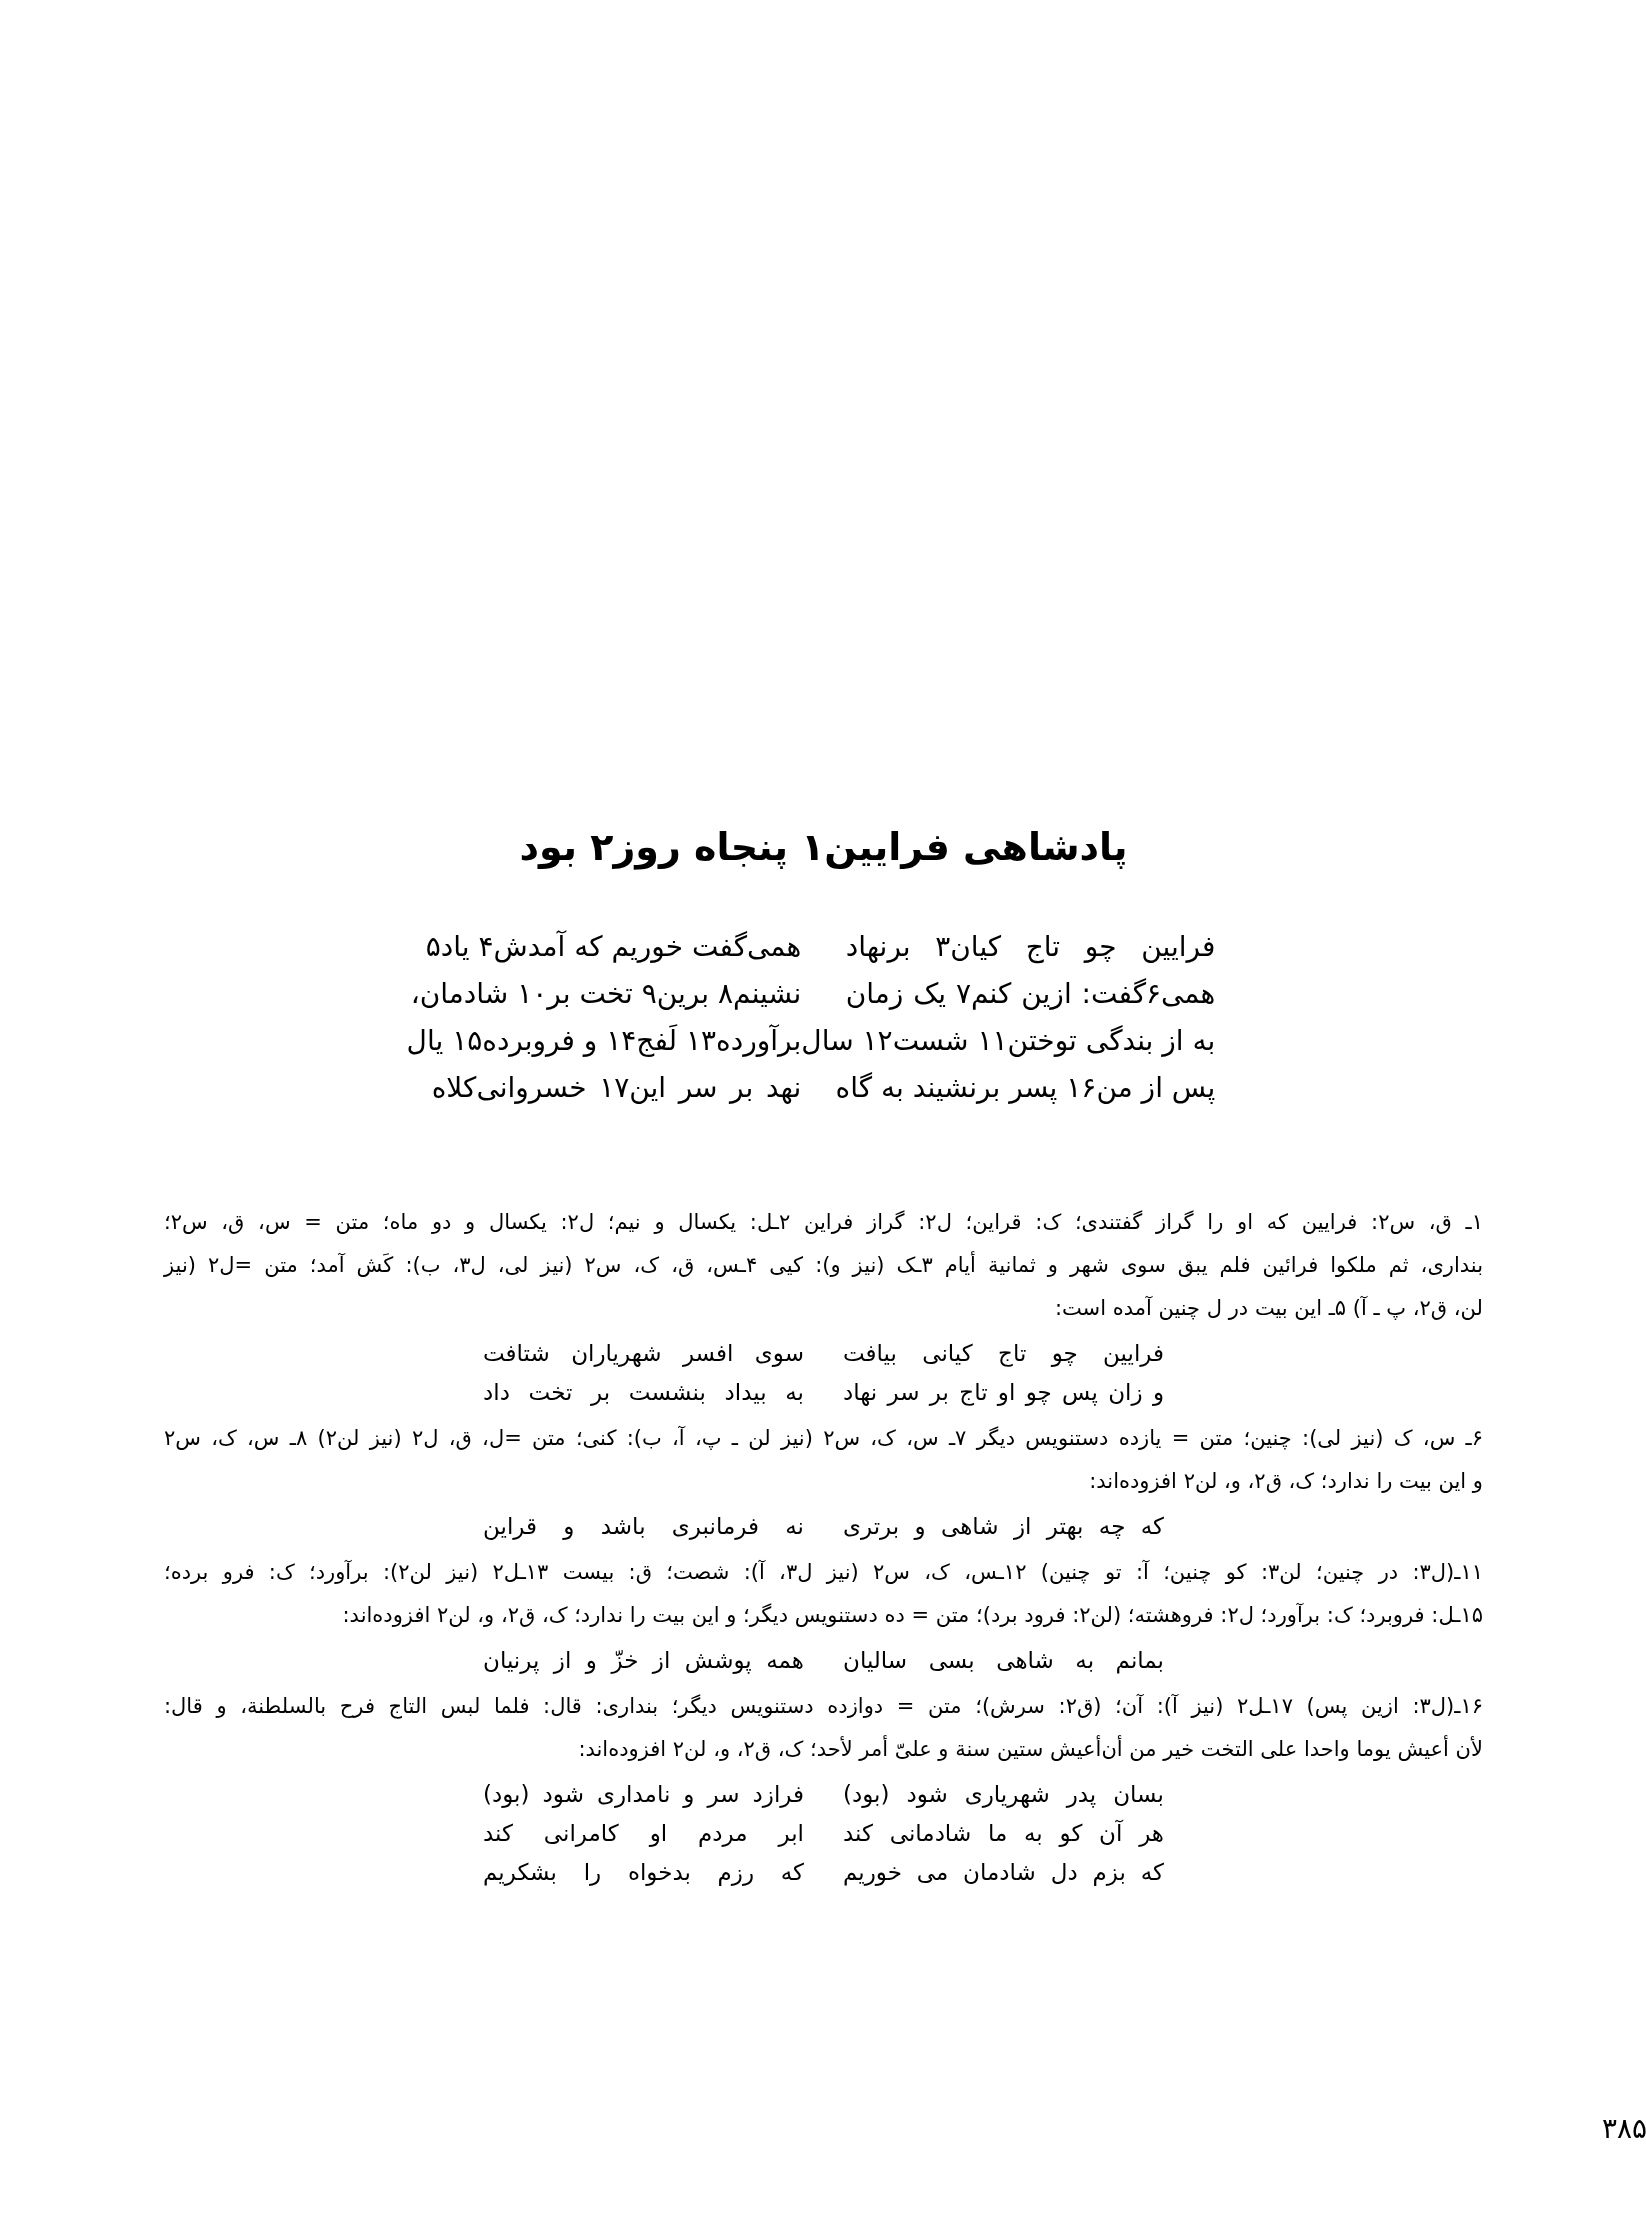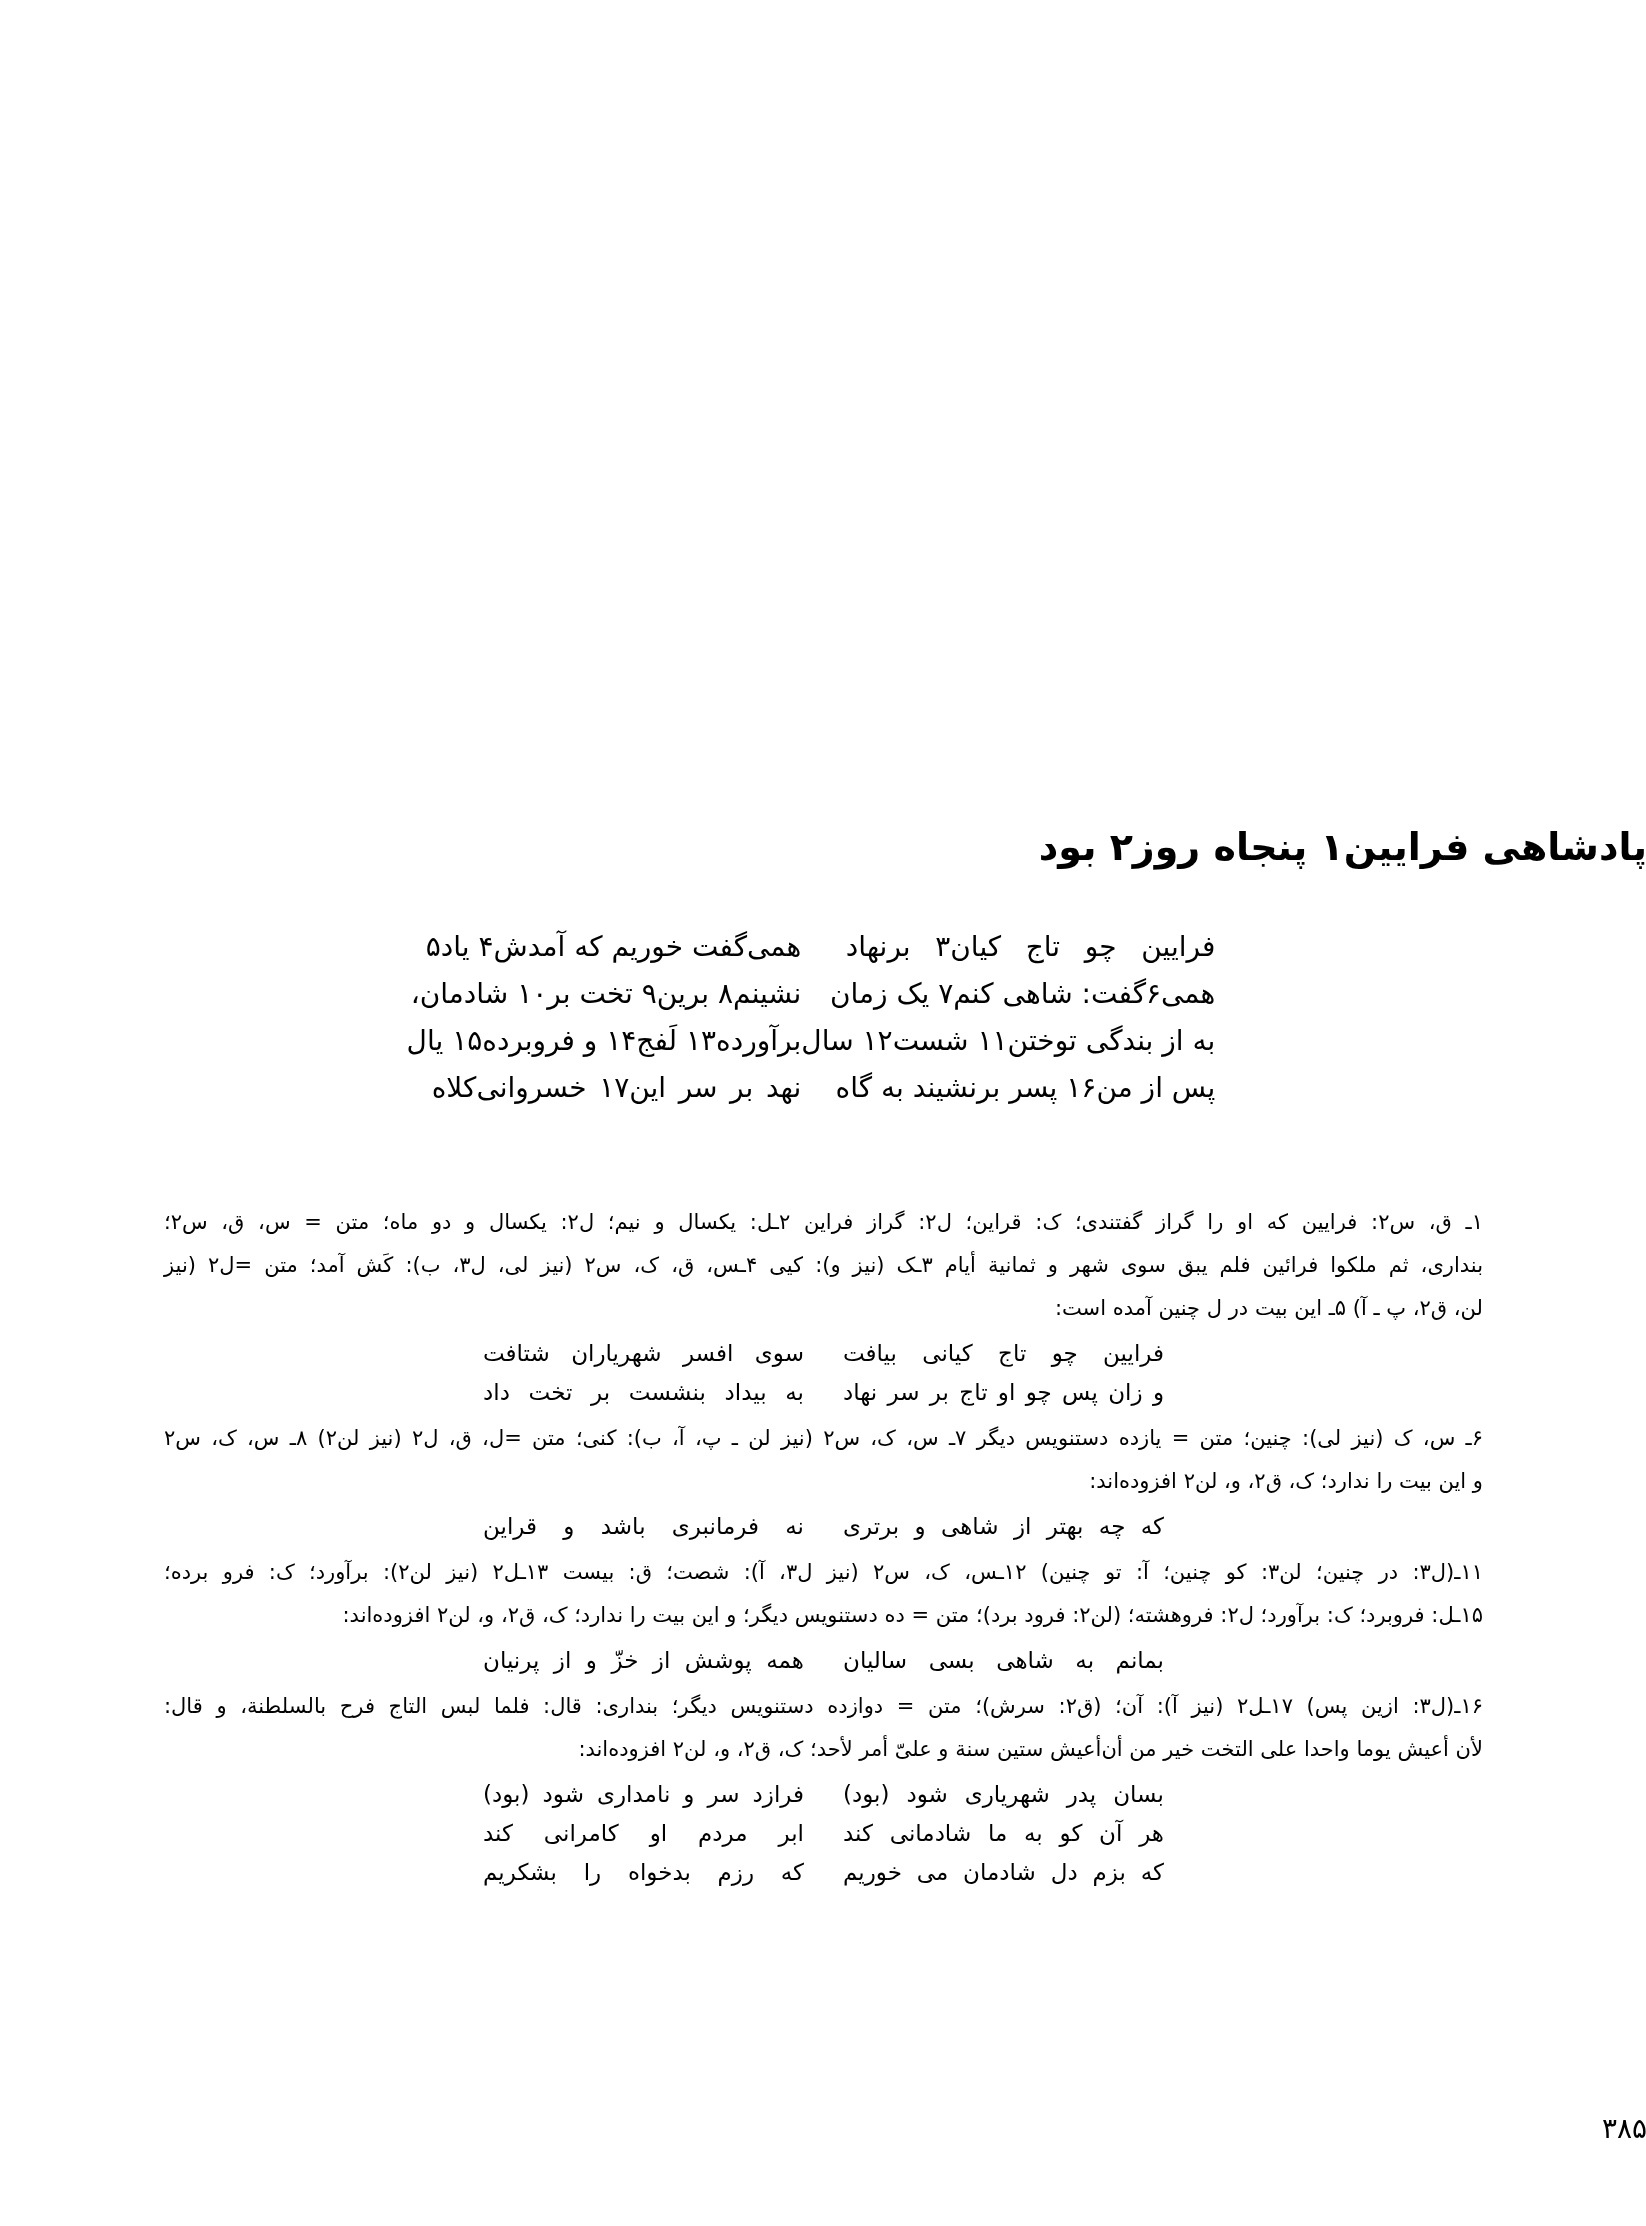--- a/index.html
+++ b/index.html
@@ -22,21 +22,21 @@
     inset: 0;
     background: #fff;
   }
 
   
   .title {
     position: absolute;
     top: 799px;
     left: 0;
     right: 0;
-    text-align: right;
+    text-align: center;
     font-size: 38px;
     font-weight: bold;
     letter-spacing: 0;
     line-height: 1.25;
     direction: rtl;
   }
 
   
   .verses {
     position: absolute;
@@ -133,21 +133,21 @@
   <h1 class="title">پادشاهی فرایین۱ پنجاه روز۲ بود</h1>
 
   <div class="verses">
 
     <div class="verse-row">
       <div class="hemistich right">فرایین چو تاج کیان۳ برنهاد</div>
       <div class="hemistich left">همی‌گفت خوریم که آمدش۴ یاد۵</div>
     </div>
 
     <div class="verse-row">
-      <div class="hemistich right">همی۶گفت: شاهی کنم۷ یک زمان</div>
+      <div class="hemistich right">همی۶گفت: ازین کنم۷ یک زمان</div>
       <div class="hemistich left">نشینم۸ برین۹ تخت بر۱۰ شادمان،</div>
     </div>
 
     <div class="verse-row">
       <div class="hemistich right">به از بندگی توختن۱۱ شست۱۲ سال</div>
       <div class="hemistich left">برآورده۱۳ لَفج۱۴ و فروبرده۱۵ یال</div>
     </div>
 
     <div class="verse-row">
       <div class="hemistich right">پس از من۱۶ پسر برنشیند به گاه</div>

